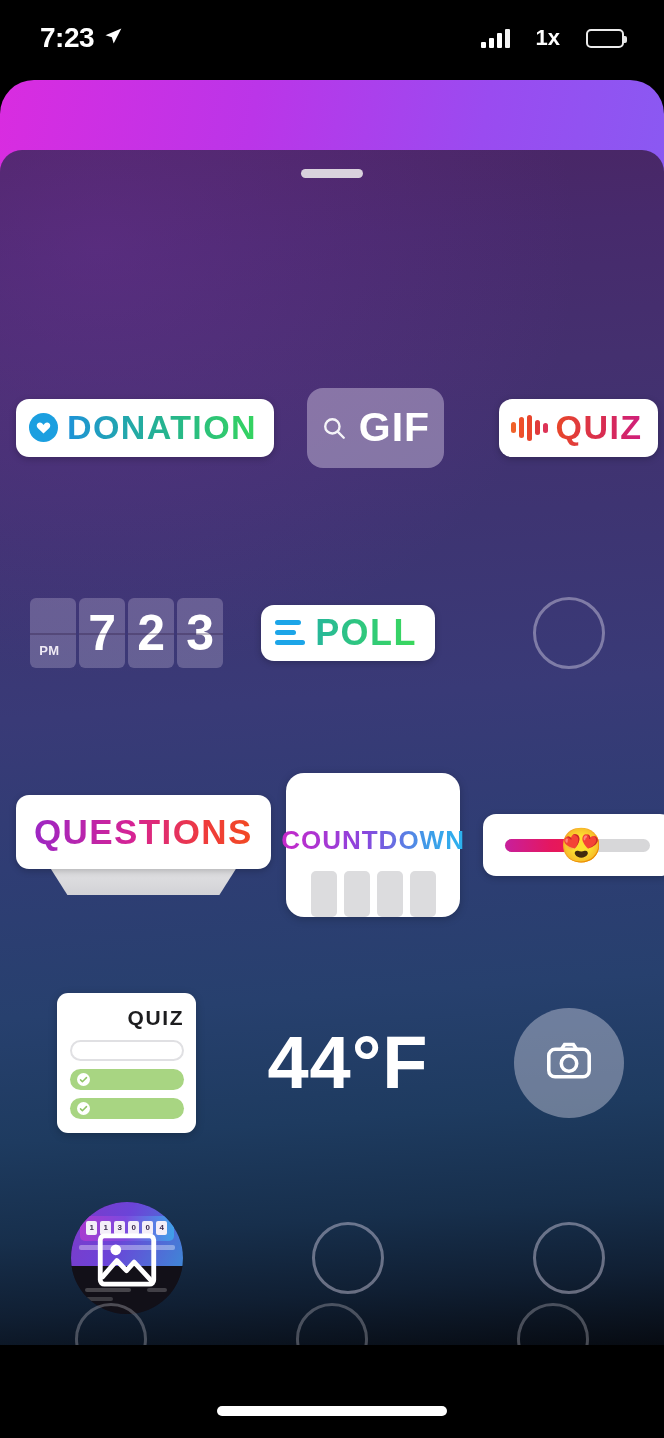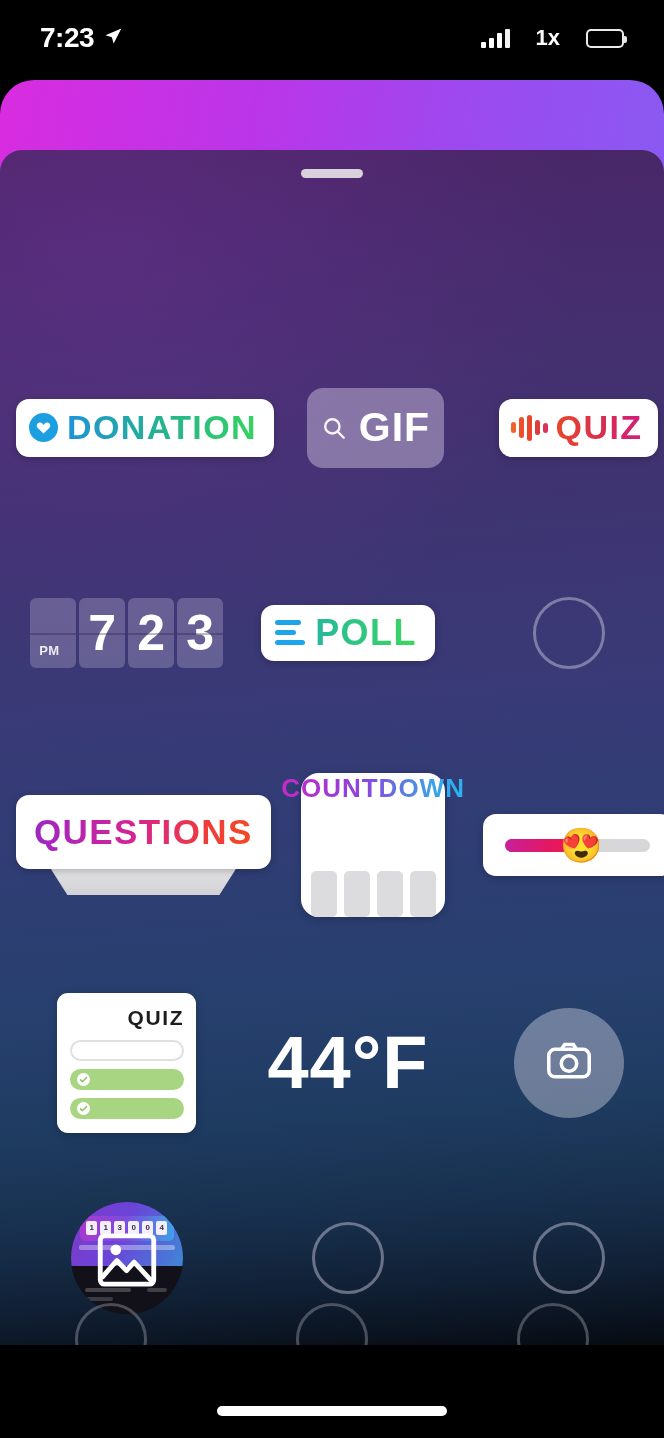--- a/index.html
+++ b/index.html
@@ -135,22 +135,22 @@
   .questions .chip-txt{ font-size:35px; background-image:linear-gradient(90deg,#9c27c4 0%,#d62394 45%,#ef3b3b 78%,#f24a22 100%); }
   .q-tray{
     width:190px; height:30px; margin-top:-4px;
     background:linear-gradient(180deg,#e4e4e6 0%,#d2d2d6 100%);
     clip-path:polygon(0% 0%, 100% 0%, 90% 100%, 10% 100%);
     border-radius:0 0 5px 5px;
   }
 
   
   .countdown{
-    width:144px; height:144px; background:#fff; border-radius:18px;
-    display:flex; flex-direction:column; align-items:center; justify-content:space-between;
+    width:174px; height:144px; background:#fff; border-radius:18px;
+    display:flex; flex-direction:column; align-items:center; justify-content:flex-end;
     gap:15px; box-shadow:0 2px 8px rgba(0,0,0,.22);
   }
   .countdown .chip-txt{ font-size:26px; letter-spacing:1px;
     background-image:linear-gradient(90deg,#c628c9 0%,#8a45dd 45%,#3f9de8 80%,#2ab3ef 100%); }
   .cd-blocks{ display:flex; gap:7px; }
   .cd-blocks i{ display:block; width:26px; height:46px; background:#dcdcde; border-radius:5px; }
 
   
   .slider{ width:190px; height:62px; background:#fff; border-radius:13px;
            position:relative; display:flex; align-items:center; justify-content:center;

